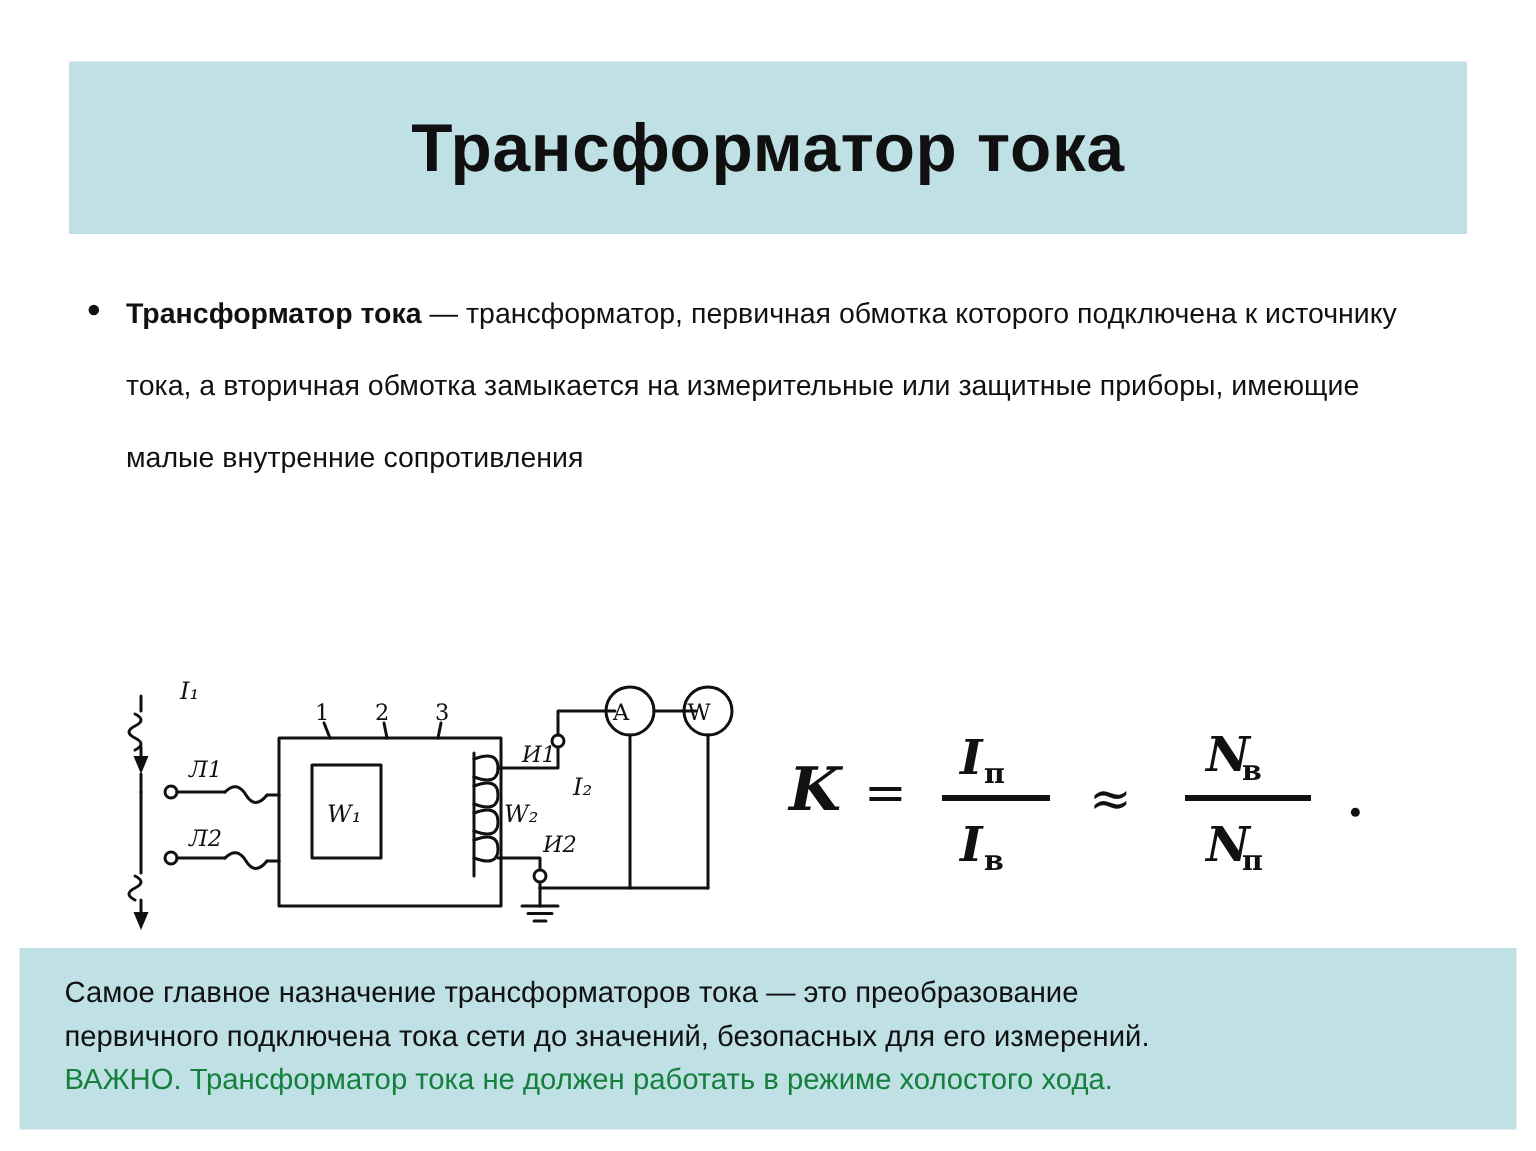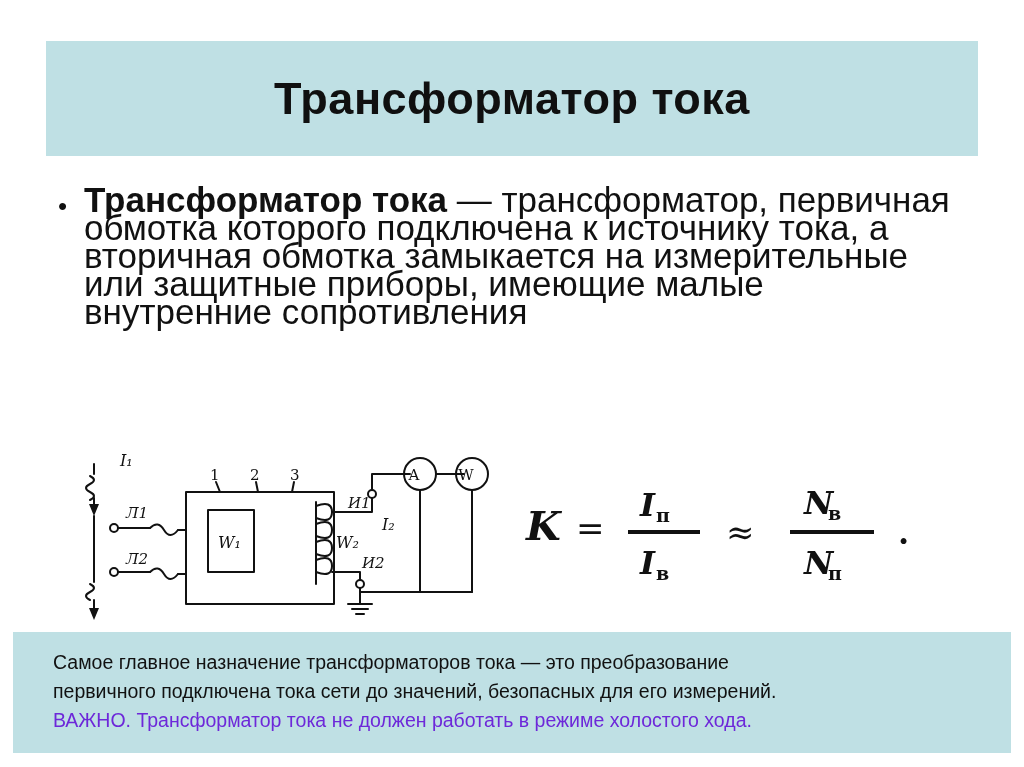--- a/index.html
+++ b/index.html
@@ -49,22 +49,22 @@
     flex: 0 0 auto;
     width: 26px;
     font-size: 26px;
     line-height: 40px;
     color: #111;
     text-align: left;
     padding-left: 6px;
   }
   .bullet-text {
     flex: 1 1 auto;
-    font-size: 35px;
-    line-height: 28px;
+    font-size: 19px;
+    line-height: 48px;
     color: #111;
   }
   .bullet-text b {
     font-weight: bold;
   }
 
   
   .figure-area {
     position: absolute;
     left: 52px;
@@ -90,30 +90,30 @@
 
   
   .footer-note {
     position: absolute;
     left: 13px;
     top: 632px;
     width: 998px;
     height: 121px;
     background: #bfe0e4;
     box-sizing: border-box;
-    padding: 16px 26px 0 40px;
+    padding: 16px 26px 0 30px;
   }
   .footer-line {
     font-size: 19.5px;
     line-height: 29px;
     color: #111;
     white-space: nowrap;
   }
   .footer-line.warn {
-    color: #6d28d9;
+    color: #15803d;
   }
 </style>
 </head>
 <body>
 
 <div class="title-banner">
   <div class="title-text">Трансформатор тока</div>
 </div>
 
 <div class="bullet-block">

